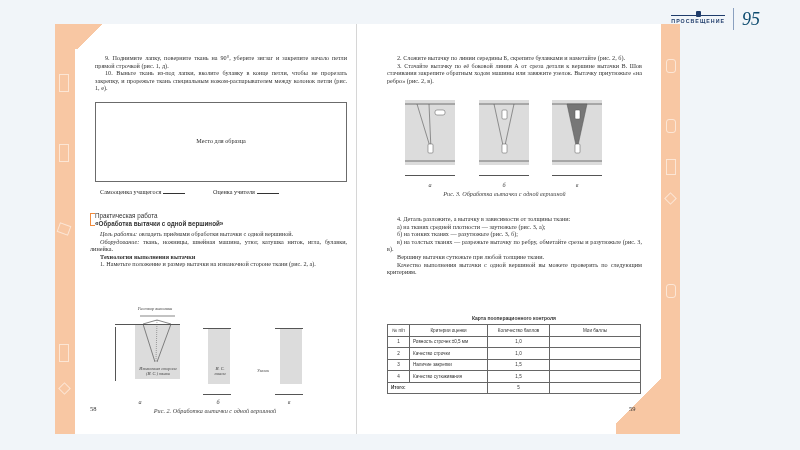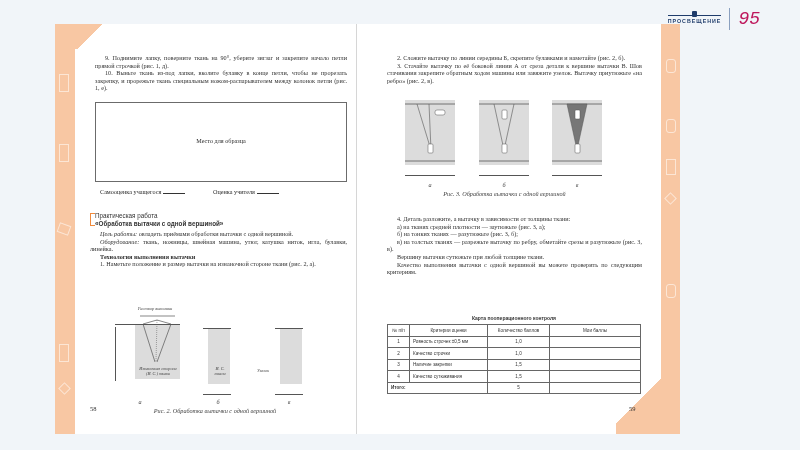--- a/index.html
+++ b/index.html
@@ -45,21 +45,21 @@
     table.ctrl { position: absolute; left: 30px; top: 300px; width: 254px; border-collapse: collapse; font-family: "Liberation Sans", sans-serif; font-size: 4.6px; color: #333; }
     table.ctrl th, table.ctrl td { border: 0.8px solid #666; height: 11.5px; padding: 0 3px; font-weight: normal; }
     table.ctrl td.c { text-align: center; }
     table.ctrl .total { font-weight: bold; }
     .table-title { position: absolute; left: 30px; top: 291px; width: 254px; text-align: center; font-family: "Liberation Sans", sans-serif; font-size: 5px; font-weight: bold; color: #333; }
 
     .logo { position: absolute; right: 40px; top: 8px; display: flex; align-items: center; gap: 8px; }
     .logo-word { font-family: "Liberation Sans", sans-serif; font-size: 5.3px; color: #1f3c6b; letter-spacing: 1px; font-weight: bold; border-top: 1px solid #1f3c6b; padding-top: 2px; position: relative; }
     .logo-word::before { content: ""; position: absolute; left: 50%; top: -5px; width: 5px; height: 6px; margin-left: -2.5px; background: #1f3c6b; border-radius: 1px; }
     .logo-sep { width: 1px; height: 22px; background: #8aa0bf; }
-    .logo-95 { font-family: Liberation Mono, monospace; font-size: 18px; color: #be185d; font-style: italic; }
+    .logo-95 { font-family: Liberation Serif, serif; font-size: 18px; color: #0c4a6e; font-style: italic; }
   </style>
 </head>
 <body>
 
 <div class="logo">
   <div class="logo-word">ПРОСВЕЩЕНИЕ</div>
   <div class="logo-sep"></div>
   <div class="logo-95">95</div>
 </div>
 

